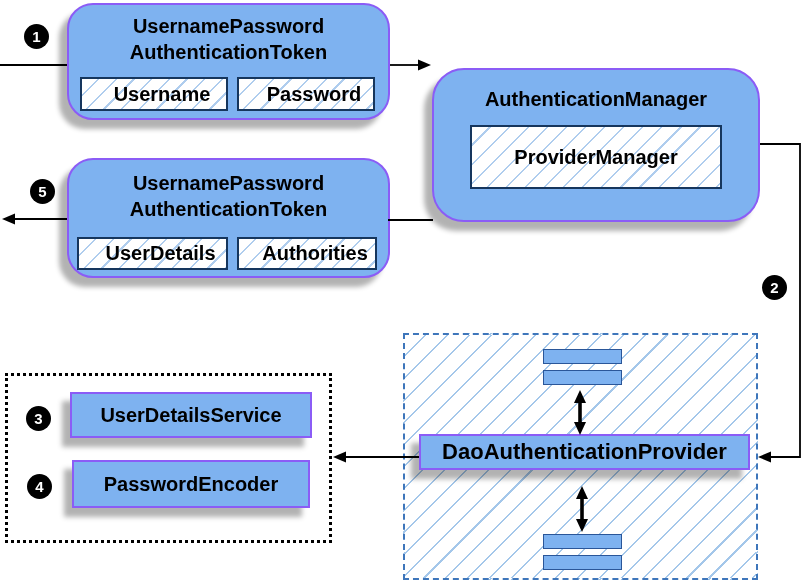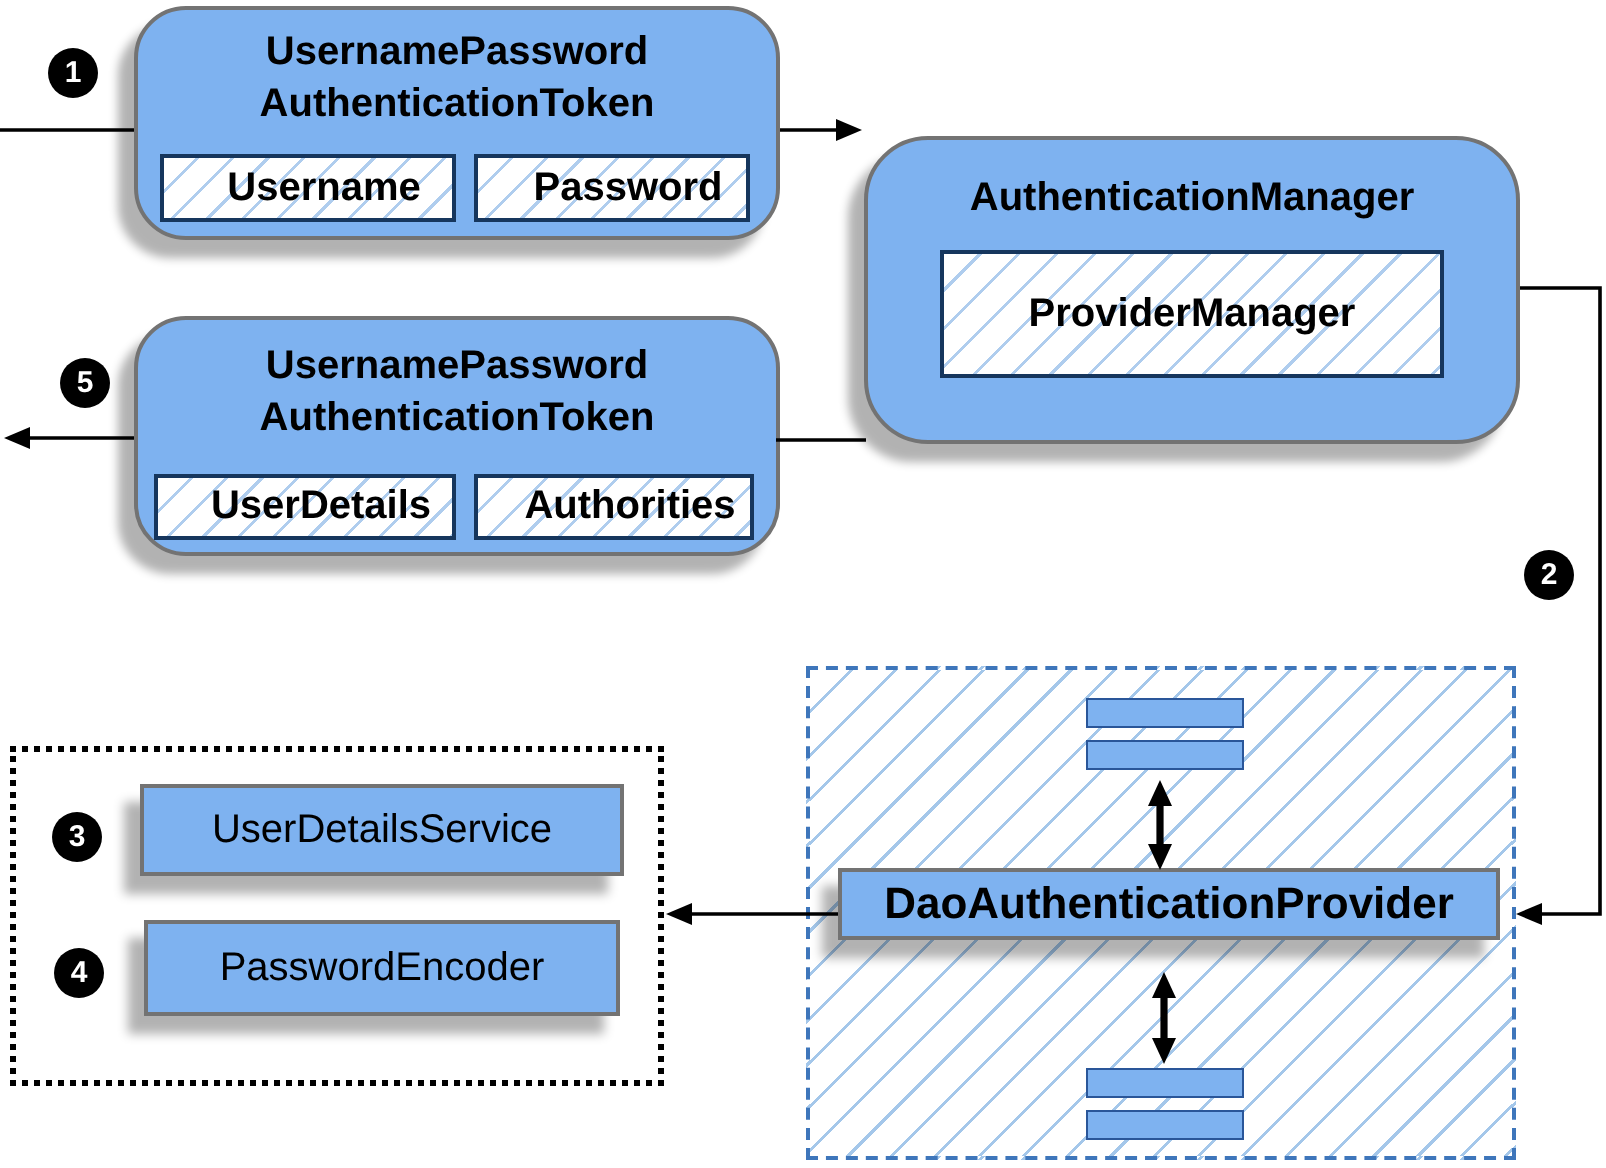--- a/index.html
+++ b/index.html
@@ -2,21 +2,21 @@
 <html><head>
 <meta charset="utf-8">
 <style>
   html,body{margin:0;padding:0;background:#fff;}
   .stage{
     position:relative;width:803px;height:584px;background:#ffffff;
     font-family:"Liberation Sans",sans-serif;overflow:hidden;color:#000;
   }
   .node{
     position:absolute;box-sizing:border-box;
-    background:#7EB2F0;border:2px solid #737373;
+    background:#7EB2F0;border:2px solid #8b5cf6;
   }
   .shadow{box-shadow:-8px 9px 5px rgba(0,0,0,0.30);}
   .rounded{border-radius:26px;}
   .node-title{margin-top:8px;text-align:center;font-weight:bold;font-size:20px;line-height:26px;}
   .center{display:flex;align-items:center;justify-content:center;}
   .field{
     position:absolute;box-sizing:border-box;border:2px solid #16365D;
     background-color:#fff;
     background-image:repeating-linear-gradient(135deg,rgba(255,255,255,0) 0 11px,#AFCDEE 11px 12.5px);
     display:flex;align-items:center;justify-content:center;
@@ -49,21 +49,21 @@
     box-sizing:border-box;border:3px dotted #000;background:transparent;
   }
   .bar{
     position:absolute;width:79px;height:15px;box-sizing:border-box;
     background:#7EB2F0;border:1.5px solid #2A5699;
   }
   .dao{
     position:absolute;left:419px;top:434px;width:331px;height:36px;
     font-size:22px;font-weight:bold;
   }
-  .svc{font-size:20px;font-weight:normal;}
+  .svc{font-size:20px;font-weight:bold;}
   .overlay{position:absolute;left:0;top:0;pointer-events:none;}
 </style>
 </head>
 <body>
 
 <div class="stage">
 
   <div class="badge" style="left:24px;top:24px;">1</div>
   <div class="badge" style="left:762px;top:275px;">2</div>
   <div class="badge" style="left:26px;top:406px;">3</div>

